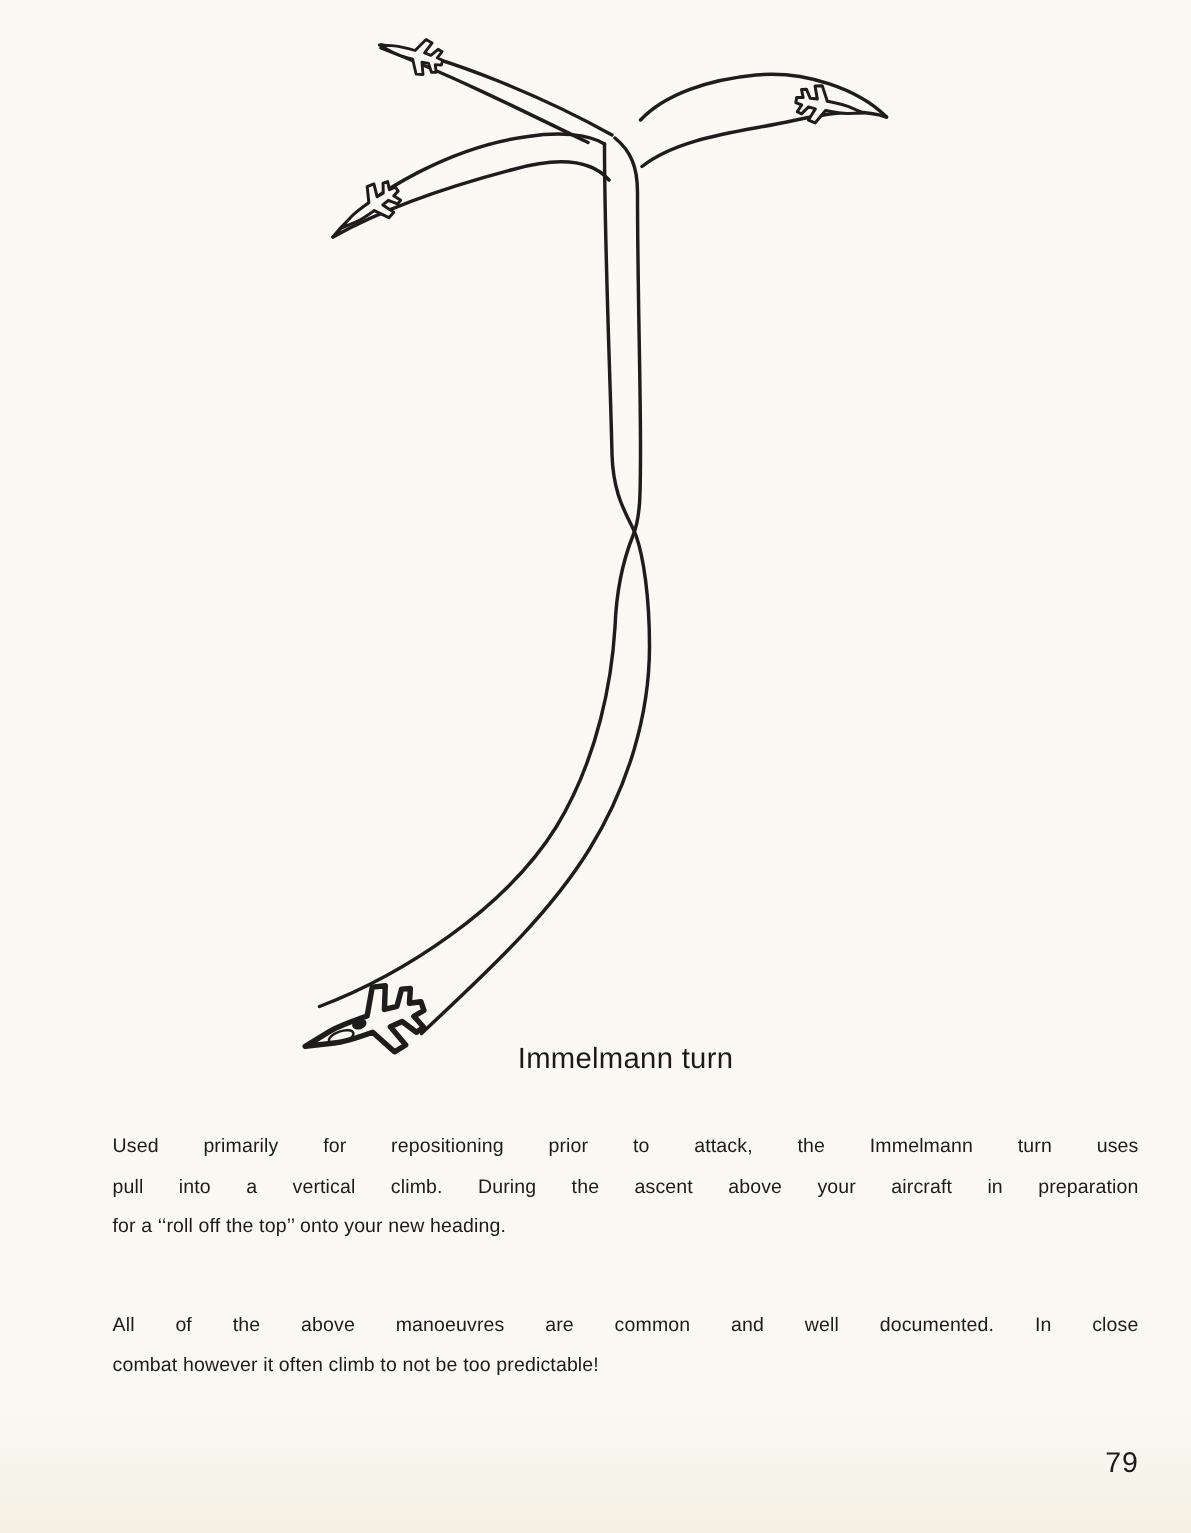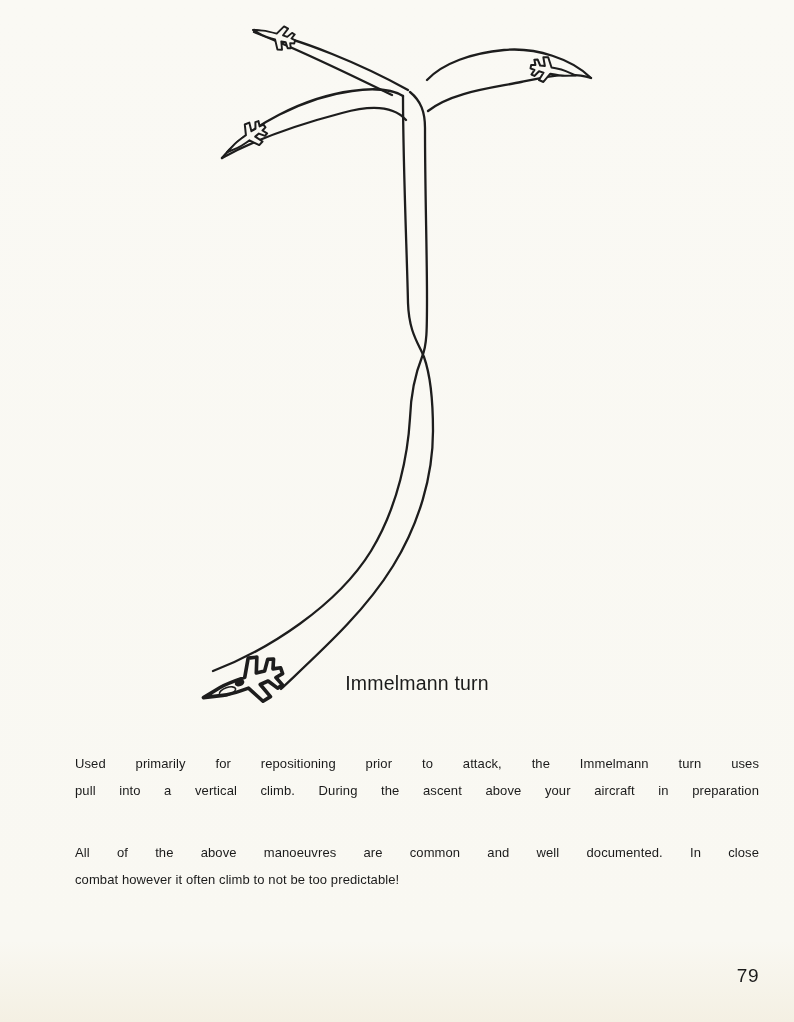--- a/index.html
+++ b/index.html
@@ -29,32 +29,32 @@
     stroke-width:1.9;
     stroke-linejoin:round;
     vector-effect:non-scaling-stroke;
   }
   .jet-detail-outline {
     fill:none; stroke:#1d1d1d; stroke-width:1.6;
     vector-effect:non-scaling-stroke;
   }
   .jet-detail-fill { fill:#1d1d1d; stroke:none; }
   .caption {
-    position:absolute; left:75px; top:671px; width:684px;
+    position:absolute; left:75px; top:694px; width:684px;
     text-align:center;
     font-size:19.5px; line-height:24px;
     letter-spacing:0.2px;
   }
   .para {
     position:absolute; left:75px; width:684px;
     font-size:13px; line-height:26.6px;
     letter-spacing:0.1px;
   }
   .para-1 { top:751px; }
-  .para-2 { top:840px; }
+  .para-2 { top:870px; }
   .line { text-align:justify; }
   .line.just { text-align-last:justify; }
   .page-number {
     position:absolute; left:75px; top:965px; width:684px;
     text-align:right;
     font-size:19px; letter-spacing:0.5px;
   }
 </style>
 </head>
 <body>
@@ -108,20 +108,21 @@
       <ellipse class="jet-detail-outline" cx="9" cy="-1" rx="4.5" ry="2"></ellipse>
       <ellipse class="jet-detail-fill" cx="1.5" cy="1.2" rx="2.6" ry="1.8"></ellipse>
     </g>
   </svg>
 
   <div class="caption">Immelmann turn</div>
 
   <div class="para para-1">
     <div class="line just">Used primarily for repositioning prior to attack, the Immelmann turn uses</div>
     <div class="line just">pull into a vertical climb. During the ascent above your aircraft in preparation</div>
+    <div class="line">for a ‘‘roll off the top’’ onto your new heading.</div>
   </div>
 
   <div class="para para-2">
     <div class="line just">All of the above manoeuvres are common and well documented. In close</div>
     <div class="line">combat however it often climb to not be too predictable!</div>
   </div>
 
   <div class="page-number">79</div>
 
 </div>

